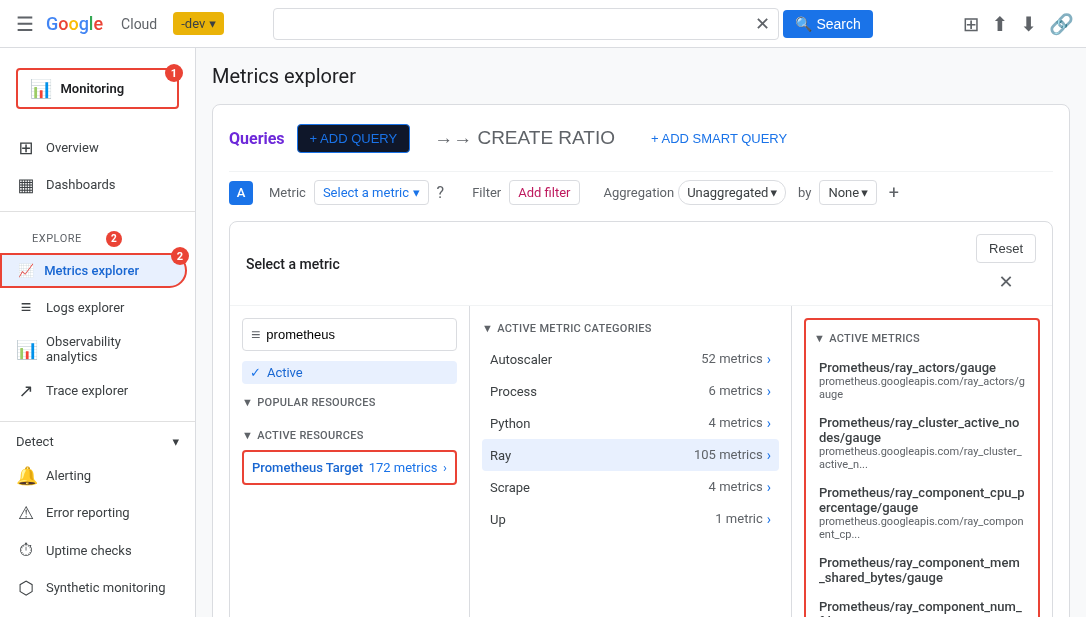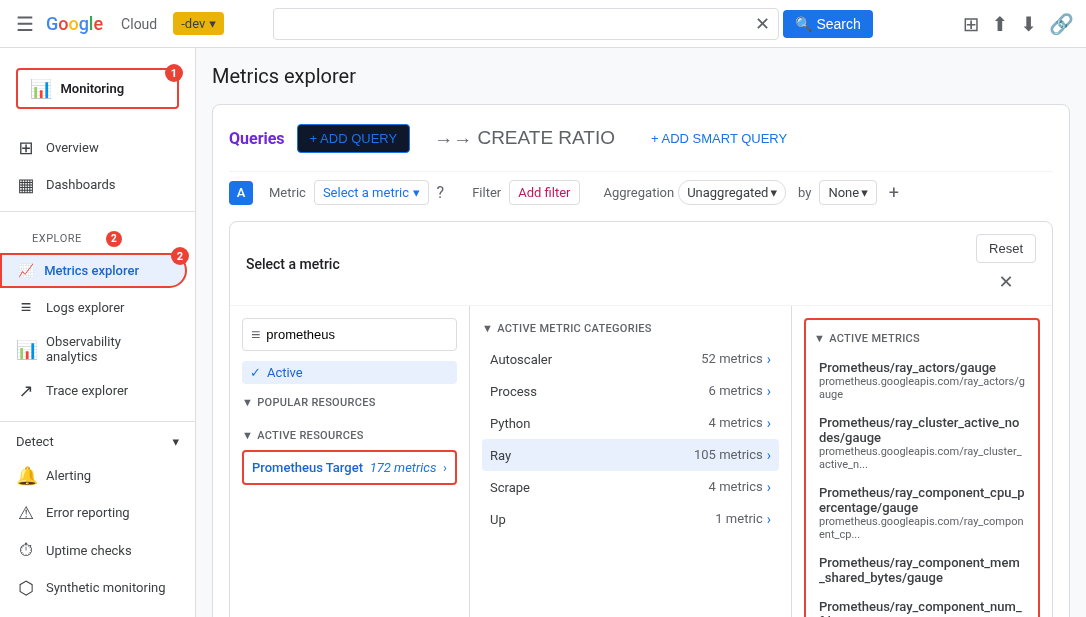--- a/index.html
+++ b/index.html
@@ -86,21 +86,21 @@
     .metric-search-input-wrapper { display: flex; align-items: center; border: 1px solid #dadce0; border-radius: 4px; padding: 6px 8px; gap: 6px; margin-bottom: 10px; }
     .metric-search-input { border: none; outline: none; flex: 1; font-size: 13px; }
     .metric-search-icon { color: #5f6368; font-size: 16px; }
     .metric-filter-active { display: flex; align-items: center; gap: 6px; padding: 4px 8px; background: #e8f0fe; border-radius: 4px; color: #1967d2; font-size: 13px; cursor: pointer; }
     .metric-filter-checkmark { color: #1a73e8; }
     .metric-popular-resources { padding: 8px 0; }
     .metric-section-header { font-size: 11px; color: #5f6368; display: flex; align-items: center; gap: 4px; padding: 4px 0; font-weight: 500; text-transform: uppercase; letter-spacing: 0.3px; }
     .metric-active-resources { padding: 4px 0; }
     .metric-resource-item { display: flex; align-items: center; justify-content: space-between; padding: 8px 8px; cursor: pointer; border-radius: 4px; border: 2px solid #ea4335; margin-top: 4px; background: #fff; }
     .metric-resource-name { font-size: 13px; color: #1967d2; font-weight: 500; }
-    .metric-resource-count { font-size: 13px; color: #1a73e8; font-style: italic; }
+    .metric-resource-count { font-size: 13px; color: #1a73e8; }
     .metric-resource-arrow { color: #1a73e8; }
 
     
     .metric-categories-panel { flex: 1; border-right: 1px solid #dadce0; padding: 12px; }
     .metric-categories-header { font-size: 11px; color: #5f6368; display: flex; align-items: center; gap: 4px; padding: 4px 0 8px; font-weight: 500; text-transform: uppercase; letter-spacing: 0.3px; }
     .category-item { display: flex; align-items: center; justify-content: space-between; padding: 8px 8px; cursor: pointer; border-radius: 4px; }
     .category-item.selected { background: #e8f0fe; }
     .category-name { font-size: 13px; color: #3c4043; }
     .category-count { font-size: 13px; color: #5f6368; display: flex; align-items: flex-start; gap: 4px; }
 

